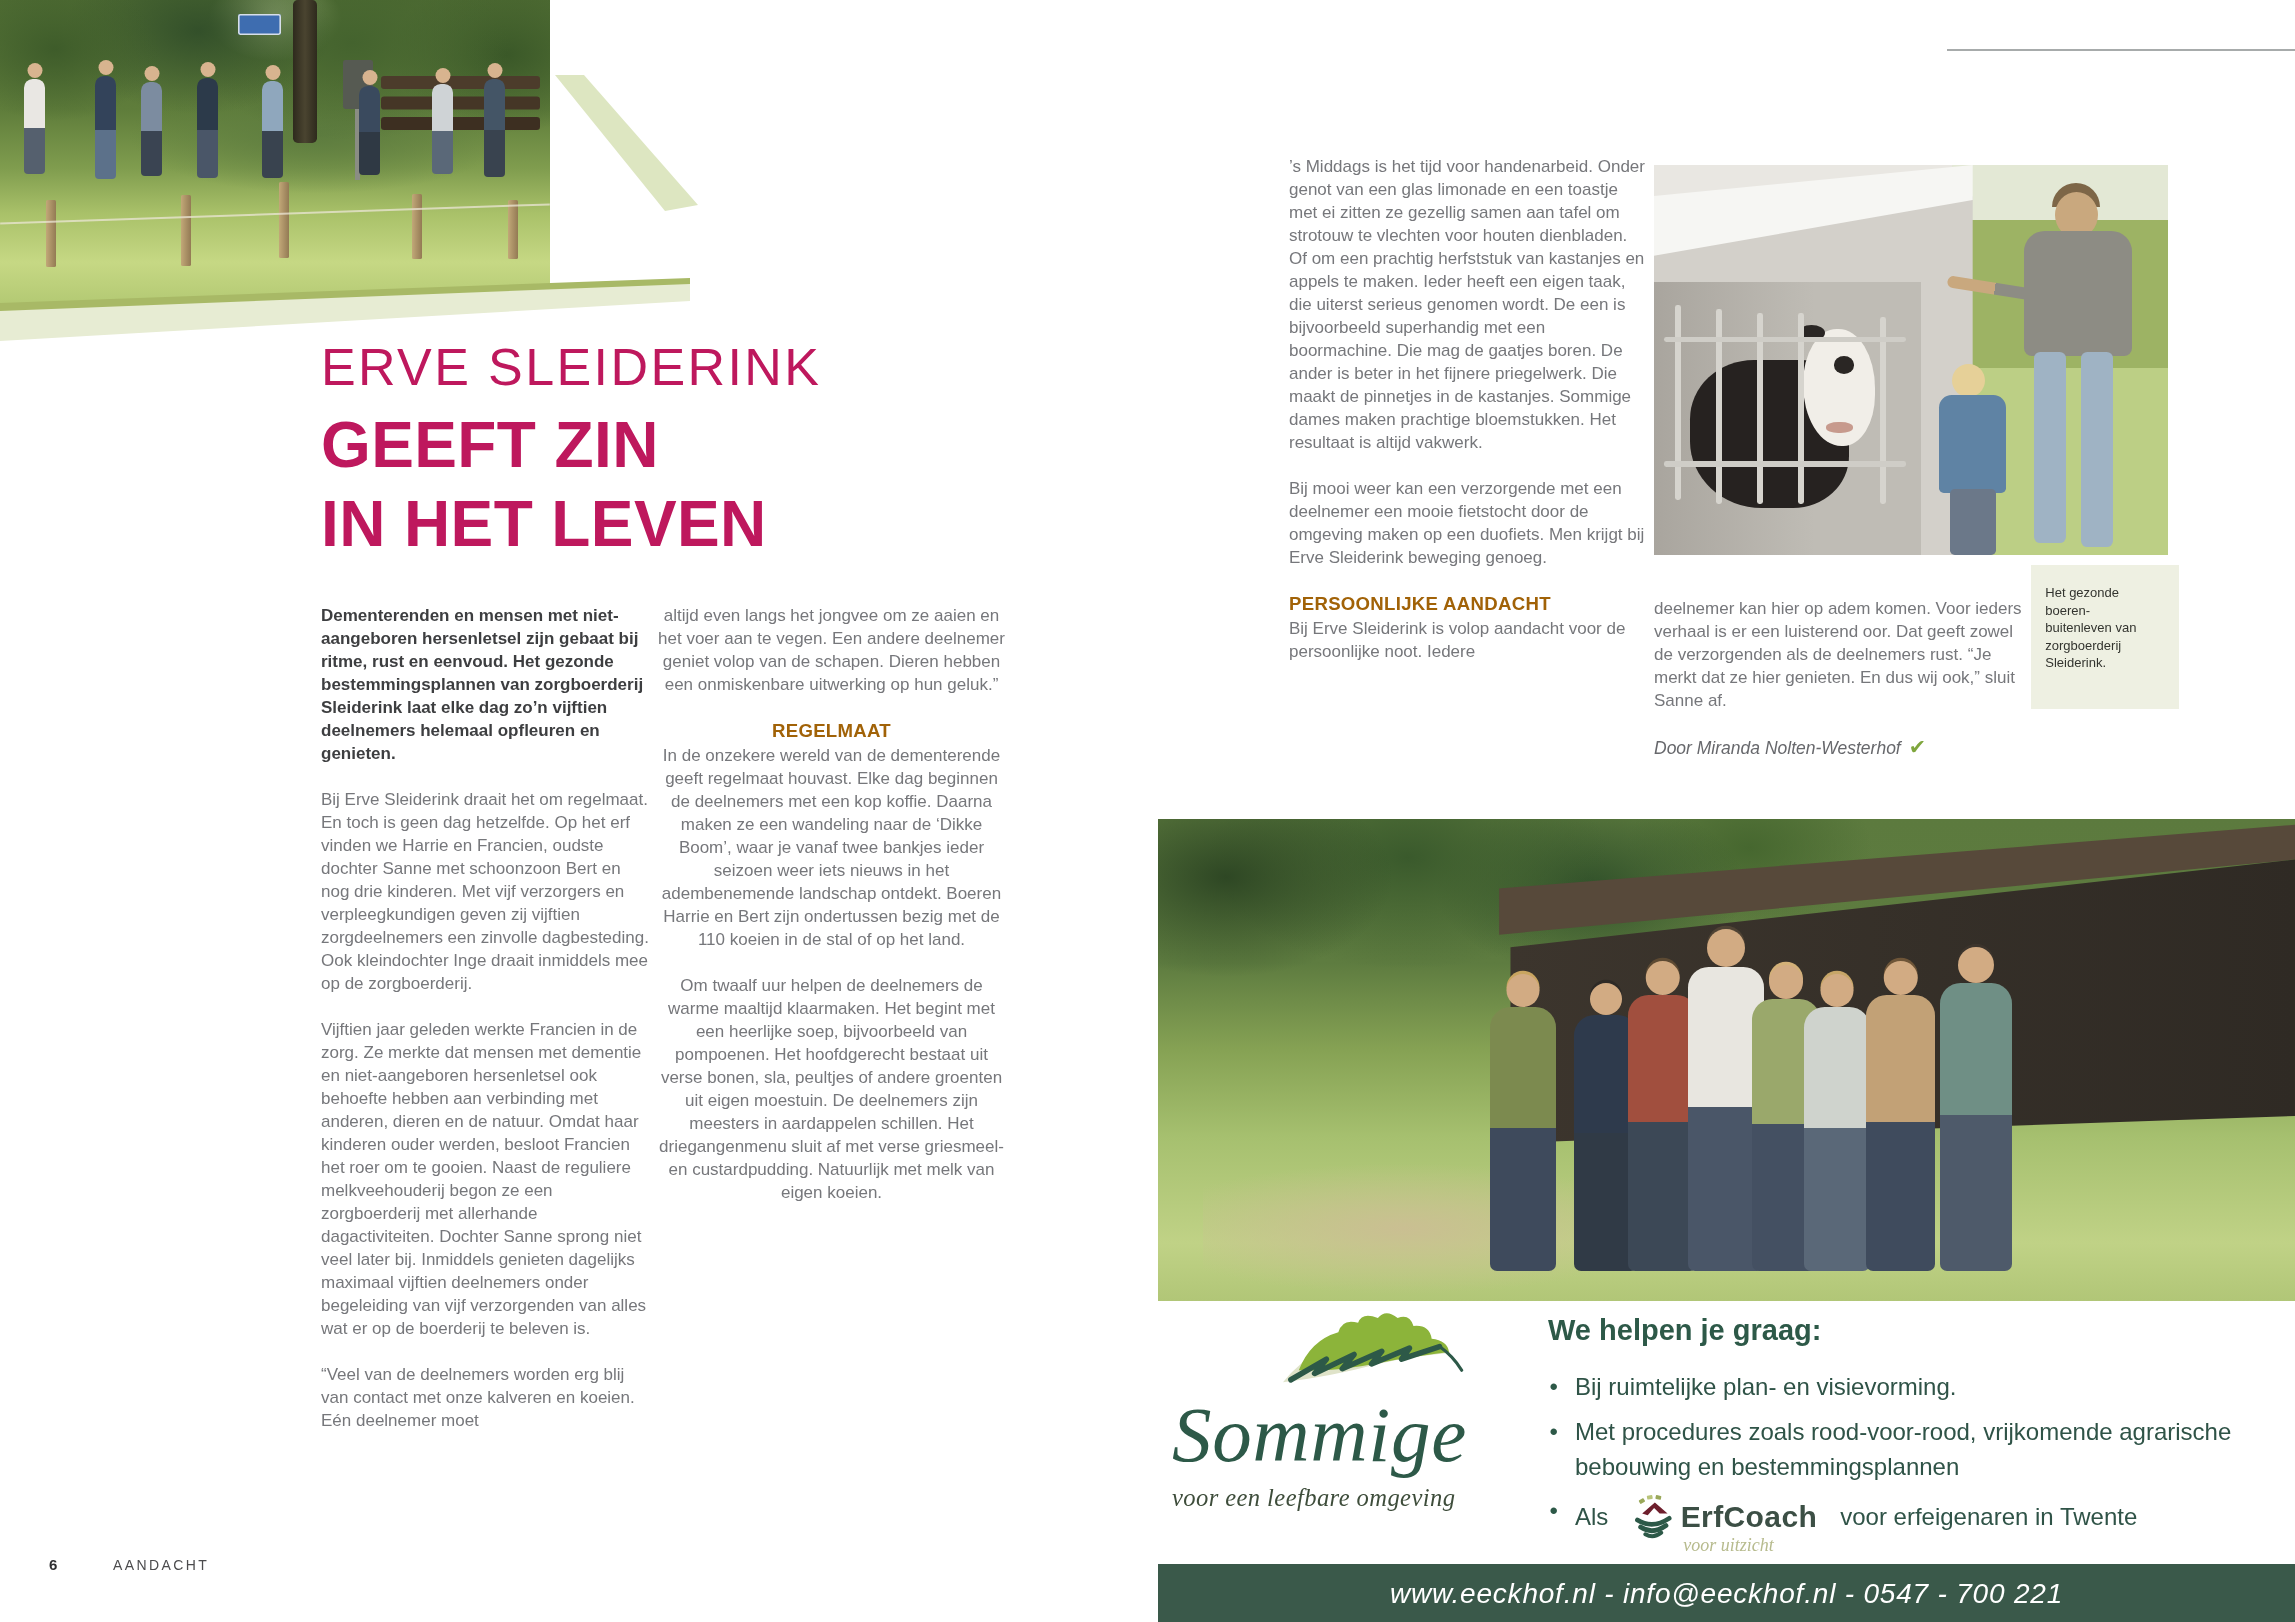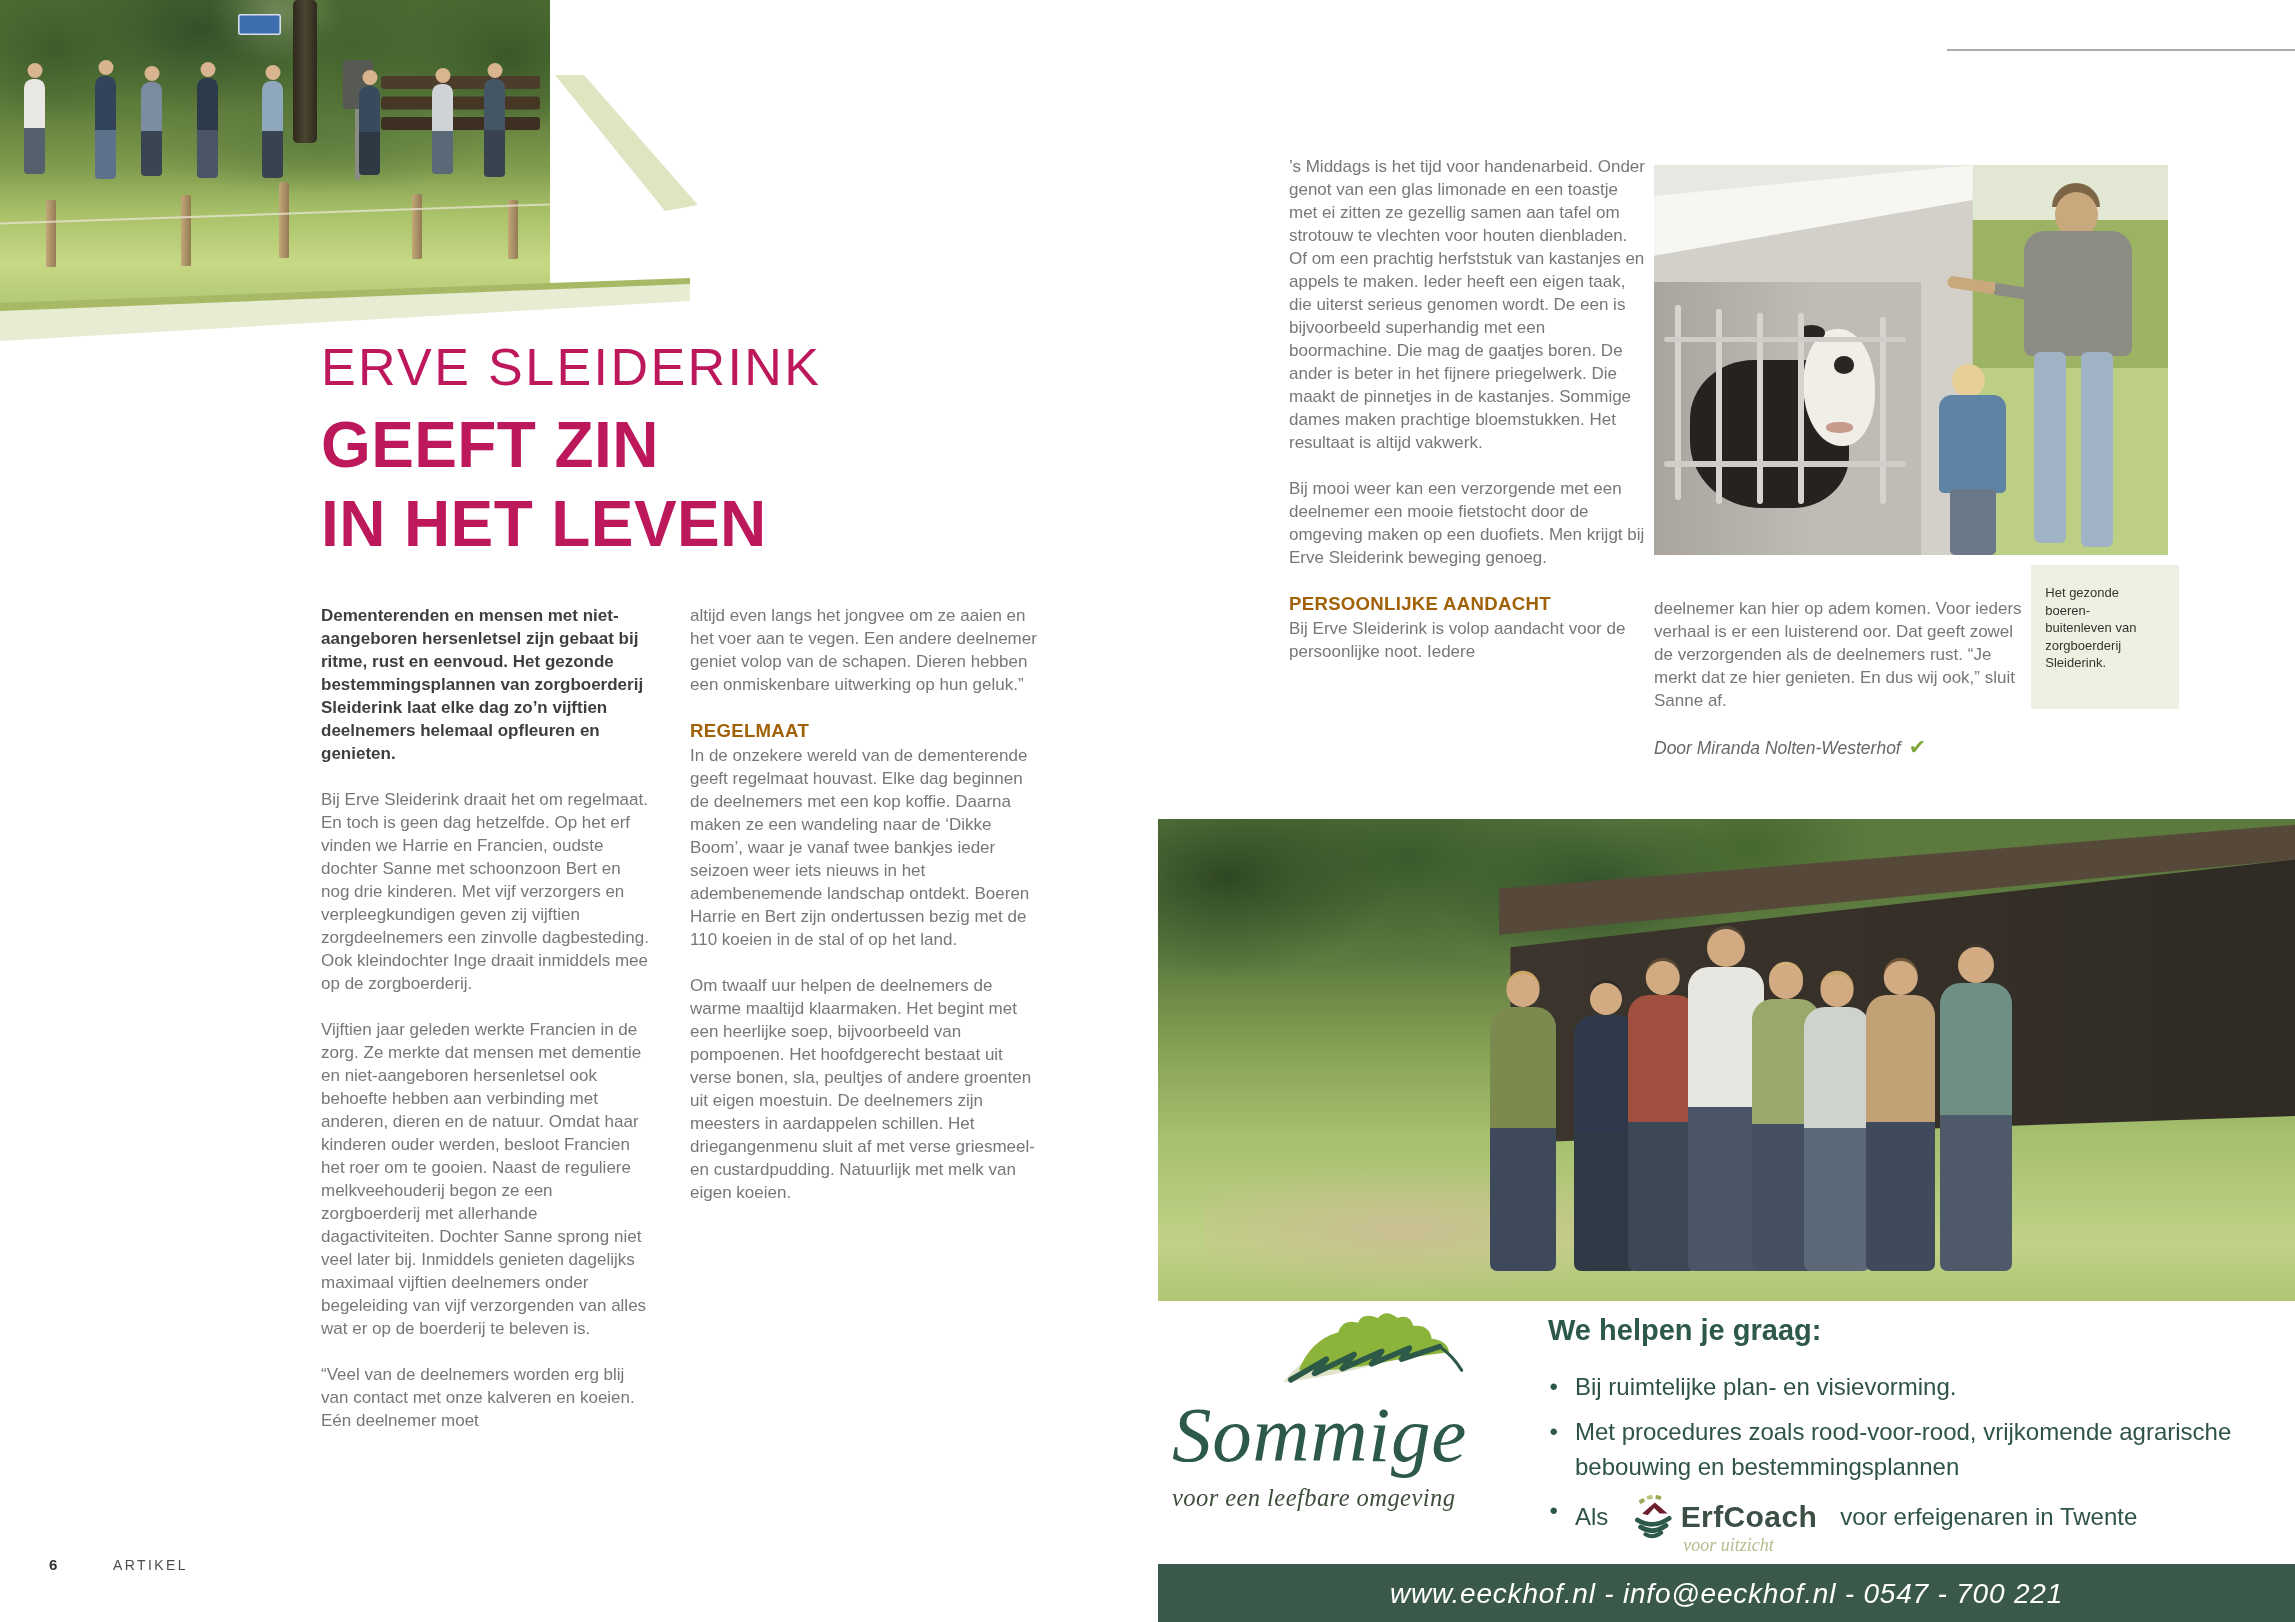--- a/index.html
+++ b/index.html
@@ -93,21 +93,21 @@
   
   .title { left:321px; top:328px; color:#be185d; }
   .title .t1 { font-size:52px; font-weight:400; letter-spacing:2.4px; line-height:78px; }
   .title .t2 { font-size:64px; font-weight:700; letter-spacing:0.4px; line-height:79px; }
 
   .body-col { font-size:17px; line-height:23px; color:#76777b; }
   .body-col p { margin:0 0 23px 0; }
   .body-col .intro { font-weight:700; color:#3d3e40; }
   .colhead { font-size:18.6px; font-weight:700; color:#a16207; letter-spacing:0.3px; margin:0 0 2.4px 0; }
   #col1 { left:321px; top:604px; width:329px; }
-  #col2 { left:690px; top:604px; width:355px; }
+  #col2 { left:654px; top:604px; width:355px;text-align:center; }
   #col3 { left:1289px; top:155px; width:359px; }
   #col4 { left:1654px; top:597px; width:373px; }
   .byline { font-style:italic; color:#67686c; font-size:17.5px; margin-top:0; }
   .check { color:#7fa63d; font-size:20.6px; font-style:normal; margin-left:8px; }
 
   .caption-box { left:2031px; top:565px; width:148px; min-height:144px; background:#eef0e2;
       padding:19px 14.3px; box-sizing:border-box; font-size:13px; line-height:17.5px;
       color:#33342f; white-space:pre-line; }
 
   .toprule { left:1947px; top:49px; width:348px; height:2.4px; background:#a7abab; }
@@ -181,21 +181,21 @@
   </div>
 
   <div id="col2" class="abs body-col">
     <p>altijd even langs het jongvee om ze aaien en het voer aan te vegen. Een andere deelnemer geniet volop van de schapen. Dieren hebben een onmiskenbare uitwerking op hun geluk.”</p>
     <h3 class="colhead">REGELMAAT</h3>
     <p>In de onzekere wereld van de dementerende geeft regelmaat houvast. Elke dag beginnen de deelnemers met een kop koffie. Daarna maken ze een wandeling naar de ‘Dikke Boom’, waar je vanaf twee bankjes ieder seizoen weer iets nieuws in het adembenemende landschap ontdekt. Boeren Harrie en Bert zijn ondertussen bezig met de 110 koeien in de stal of op het land.</p>
     <p>Om twaalf uur helpen de deelnemers de warme maaltijd klaarmaken. Het begint met een heerlijke soep, bijvoorbeeld van pompoenen. Het hoofdgerecht bestaat uit verse bonen, sla, peultjes of andere groenten uit eigen moestuin. De deelnemers zijn meesters in aardappelen schillen. Het driegangenmenu sluit af met verse griesmeel- en custardpudding. Natuurlijk met melk van eigen koeien.</p>
   </div>
 
   <div class="abs pageno">6</div>
-  <div class="abs sectionlabel">ARTIKEL</div>
+  <div class="abs sectionlabel">AANDACHT</div>
 
   <div class="abs toprule"></div>
 
   <div id="col3" class="abs body-col">
     <p>’s Middags is het tijd voor handenarbeid. Onder genot van een glas limonade en een toastje met ei zitten ze gezellig samen aan tafel om strotouw te vlechten voor houten dienbladen. Of om een prachtig herfststuk van kastanjes en appels te maken. Ieder heeft een eigen taak, die uiterst serieus genomen wordt. De een is bijvoorbeeld superhandig met een boormachine. Die mag de gaatjes boren. De ander is beter in het fijnere priegelwerk. Die maakt de pinnetjes in de kastanjes. Sommige dames maken prachtige bloemstukken. Het resultaat is altijd vakwerk.</p>
     <p>Bij mooi weer kan een verzorgende met een deelnemer een mooie fietstocht door de omgeving maken op een duofiets. Men krijgt bij Erve Sleiderink beweging genoeg.</p>
     <h3 class="colhead">PERSOONLIJKE AANDACHT</h3>
     <p>Bij Erve Sleiderink is volop aandacht voor de persoonlijke noot. Iedere</p>
   </div>
 

